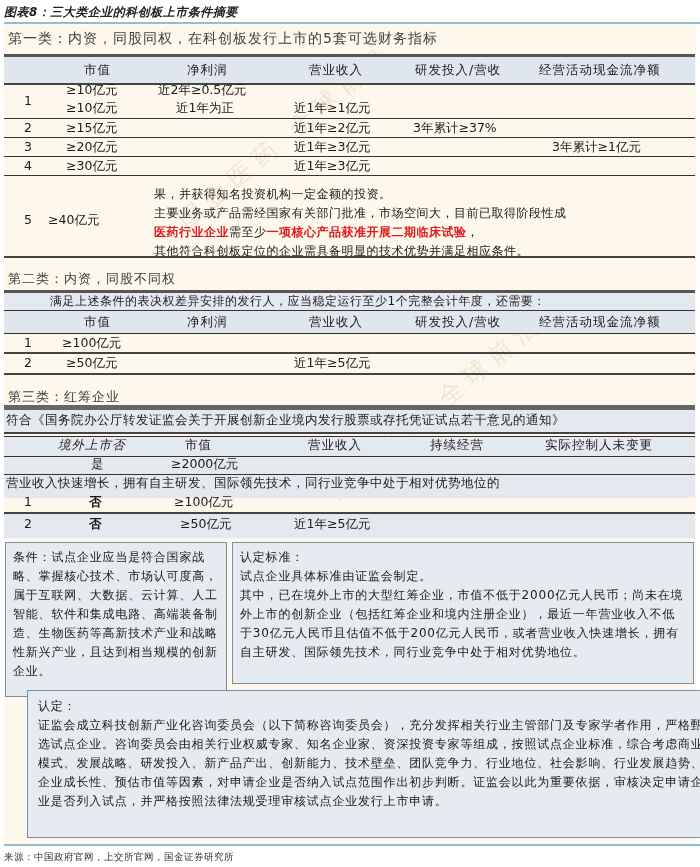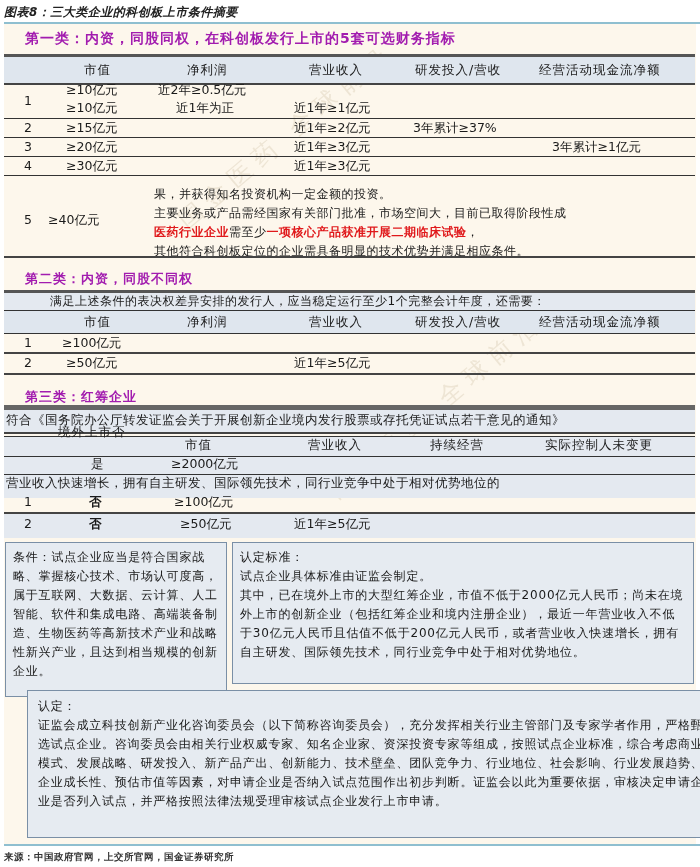--- a/index.html
+++ b/index.html
@@ -1,34 +1,34 @@
 <!DOCTYPE html>
 <html><head>
 <meta charset="utf-8">
 <style>
   html, body { margin:0; padding:0; }
   body { width:700px; height:867px; background:#ffffff; font-family:"DejaVu Sans", sans-serif; color:#1a1a1a; position:relative; overflow:hidden; }
   .page { position:absolute; left:0; top:0; width:700px; height:867px; }
   .fig-title { position:absolute; left:4px; top:4px; font-size:12px; font-style:italic; font-weight:bold; color:#222; letter-spacing:0.5px; }
   .fig-rule { position:absolute; left:4px; right:0; top:22px; height:2px; background:#8fbfd0; }
   .panel { position:absolute; left:4px; width:692px; top:24px; height:820px; background:#fdf7ec; }
-  .sec-title { position:absolute; left:25px; font-size:14px; font-weight:bold; color:#a21caf; letter-spacing:1px; }
+  .sec-title { position:absolute; left:8px; font-size:14px; font-weight:normal; color:#404040; letter-spacing:1px; }
   .bar-dark { position:absolute; left:4px; width:691px; height:3px; background:#555; }
   .line { position:absolute; left:4px; width:691px; height:1px; background:#333; }
   .line2 { position:absolute; left:4px; width:691px; height:2px; background:#444; }
   .hdr-row { position:absolute; left:4px; width:691px; height:26px; background:#dfe6ee; display:flex; align-items:center; font-size:12.5px; }
   .cell { position:absolute; font-size:12.5px; white-space:nowrap; }
   .hc { position:absolute; top:5px; font-size:12.5px; letter-spacing:1px; white-space:nowrap; }
   .blue-band { position:absolute; left:4px; width:691px; background:#e4e9f0; }
   .note { position:absolute; left:6px; font-size:12px; letter-spacing:0.5px; white-space:nowrap; }
   .para { position:absolute; font-size:12px; line-height:19px; letter-spacing:0.5px; }
   .red { color:#e0191b; font-weight:bold; }
   .box { position:absolute; background:#e6ebf1; border:1.5px solid #7a8fa6; box-sizing:border-box; padding:5px 7px; font-size:12px; line-height:19px; letter-spacing:0.8px; }
   .watermark { position:absolute; color:rgba(210,195,170,0.35); font-size:24px; transform:rotate(-40deg); white-space:nowrap; letter-spacing:8px; pointer-events:none; }
-  .source { position:absolute; left:4px; top:851px; font-size:9.5px; color:#333; letter-spacing:0.5px;font-weight:bold; }
+  .source { position:absolute; left:4px; top:851px; font-size:9.5px; color:#333; letter-spacing:0.5px; }
   .src-rule { position:absolute; left:4px; right:0; top:844px; height:2px; background:#8fbfd0; }
 </style>
 </head>
 <body>
 
 <div class="page">
   <div class="fig-title">图表8：三大类企业的科创板上市条件摘要</div>
   <div class="fig-rule"></div>
   <div class="panel"></div>
 
@@ -117,21 +117,21 @@
   <div class="line2" style="top:373px;"></div>
 
   <div class="sec-title" style="top:388px;font-size:13px;">第三类：红筹企业</div>
   <div class="bar-dark" style="top:405px;height:5px;background:#666;"></div>
   <div class="blue-band" style="top:410px;height:22px;"></div>
   <div class="note" style="top:412px;font-size:12.5px;text-align:right;">符合《国务院办公厅转发证监会关于开展创新企业境内发行股票或存托凭证试点若干意见的通知》</div>
   <div class="line2" style="top:432px;"></div>
   <div class="line" style="top:436px;"></div>
   <div class="blue-band" style="top:437px;height:61px;"></div>
   <div>
-    <span class="hc" style="left:58px;top:424px;">境外上市否</span>
+    <span class="hc" style="left:58px;top:437px;font-style:italic;">境外上市否</span>
     <span class="hc" style="left:185px;top:437px;">市值</span>
     <span class="hc" style="left:308px;top:437px;">营业收入</span>
     <span class="hc" style="left:430px;top:437px;">持续经营</span>
     <span class="hc" style="left:545px;top:437px;">实际控制人未变更</span>
   </div>
   <div class="line" style="top:456px;"></div>
   <div>
     <span class="cell" style="left:91px;top:456px;">是</span>
     <span class="cell" style="left:171px;top:456px;">≥2000亿元</span>
   </div>

